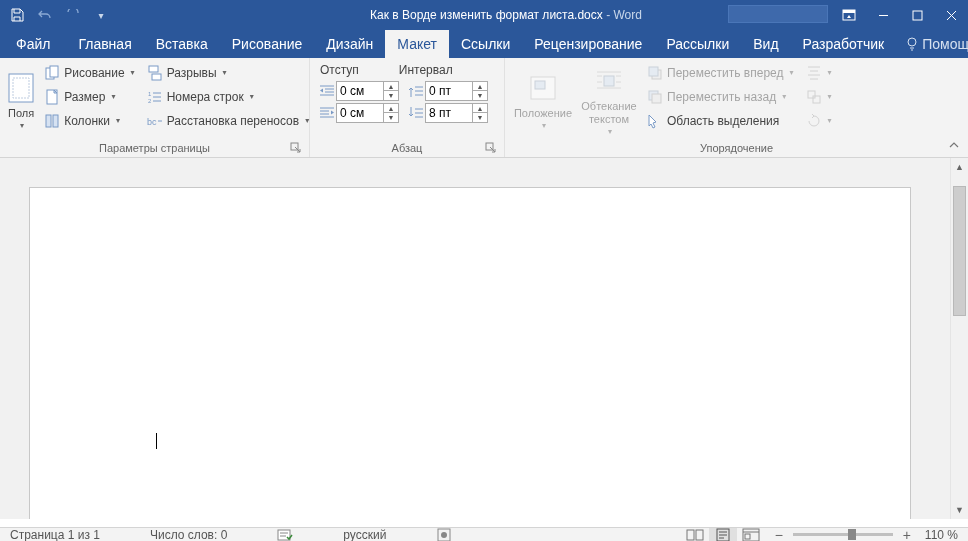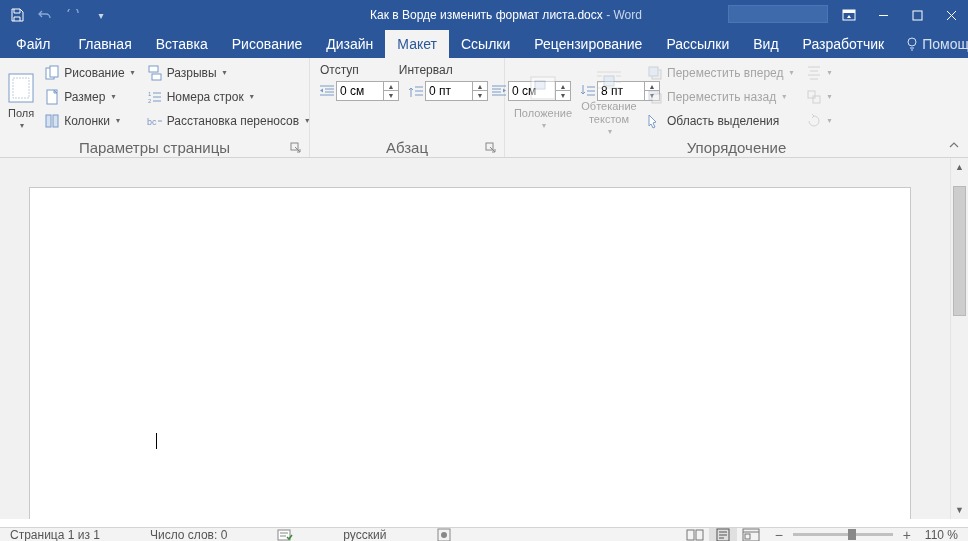--- a/index.html
+++ b/index.html
@@ -20,36 +20,36 @@
 .tabbar { height: 28px; background: #2b579a; display: flex; align-items: stretch; color: #fff; font-size: 14px; }
 .tab { padding: 0 12px; display: flex; align-items: center; cursor: pointer; }
 .tab.active { background: #f3f3f3; color: #2b579a; }
 .tab.file { padding: 0 16px; }
 .tell-me { display: flex; align-items: center; gap: 4px; padding: 0 10px; color: #d6e1f0; cursor: text; }
 .share-icon { padding: 0 10px; display: flex; align-items: center; cursor: pointer; }
 
 .ribbon { height: 100px; background: #f3f3f3; border-bottom: 1px solid #d4d4d4; display: flex; position: relative; }
 .group { border-right: 1px solid #e1e1e1; display: flex; flex-direction: column; padding: 3px 4px 0; }
 .group-body { flex: 1; display: flex; }
-.group-label { height: 18px; font-size: 15px; color: #666; text-align: center; position: relative; display: flex; align-items: flex-start; justify-content: center; }
+.group-label { height: 18px; font-size: 11px; color: #666; text-align: center; position: relative; display: flex; align-items: center; justify-content: center; }
 .launcher { position: absolute; right: 2px; bottom: 2px; width: 13px; height: 13px; cursor: pointer; }
 .launcher svg { stroke: #888; fill: none; }
 
 .big-btn { width: 40px; display: flex; flex-direction: column; align-items: center; justify-content: center; gap: 2px; padding: 2px 4px; cursor: pointer; font-size: 11px; color: #444; }
 .big-btn.disabled { opacity: 0.45; cursor: default; }
 .big-btn .icon-wrap { height: 34px; display: flex; align-items: center; justify-content: center; }
 
 .col { display: flex; flex-direction: column; gap: 1px; padding: 0 2px; }
 .small-btn { height: 23px; display: flex; align-items: center; gap: 4px; padding: 0 4px; font-size: 12px; color: #444; cursor: pointer; white-space: nowrap; }
 .small-btn .si { width: 16px; height: 16px; display: flex; align-items: center; justify-content: center; }
 .small-btn.disabled { opacity: 0.45; cursor: default; }
 .drop { font-size: 8px; color: #666; margin-left: 2px; }
 
 .para-head { display: flex; font-size: 12px; color: #444; padding: 2px 6px 4px; gap: 40px; align-items: center; }
-.para-rows { display: flex; gap: 2px; padding: 0 4px; }
+.para-rows { display: flex; flex-direction: column; gap: 2px; padding: 0 4px; }
 .para-row { display: flex; gap: 8px; align-items: center; }
 .spin { display: flex; align-items: center; }
 .spin .si { width: 18px; height: 18px; display: flex; align-items: center; justify-content: center; }
 .spin-input { width: 48px; height: 20px; border: 1px solid #ababab; font-size: 12px; padding: 0 3px; background: #fff; }
 .spin-btns { display: flex; flex-direction: column; border: 1px solid #ababab; border-left: none; }
 .spin-up, .spin-down { width: 14px; height: 9px; background: #fff; display: flex; align-items: center; justify-content: center; cursor: pointer; font-size: 7px; color: #555; }
 .spin-up { border-bottom: 1px solid #ababab; }
 
 .collapse { position: absolute; right: 6px; bottom: 4px; width: 16px; height: 16px; cursor: pointer; display: flex; align-items: center; justify-content: center; }
 

